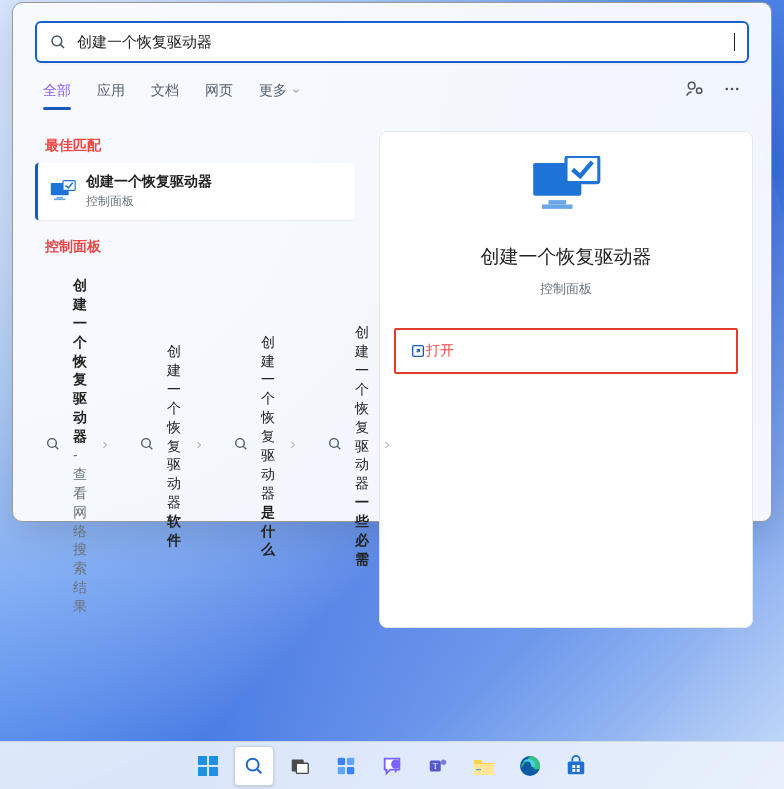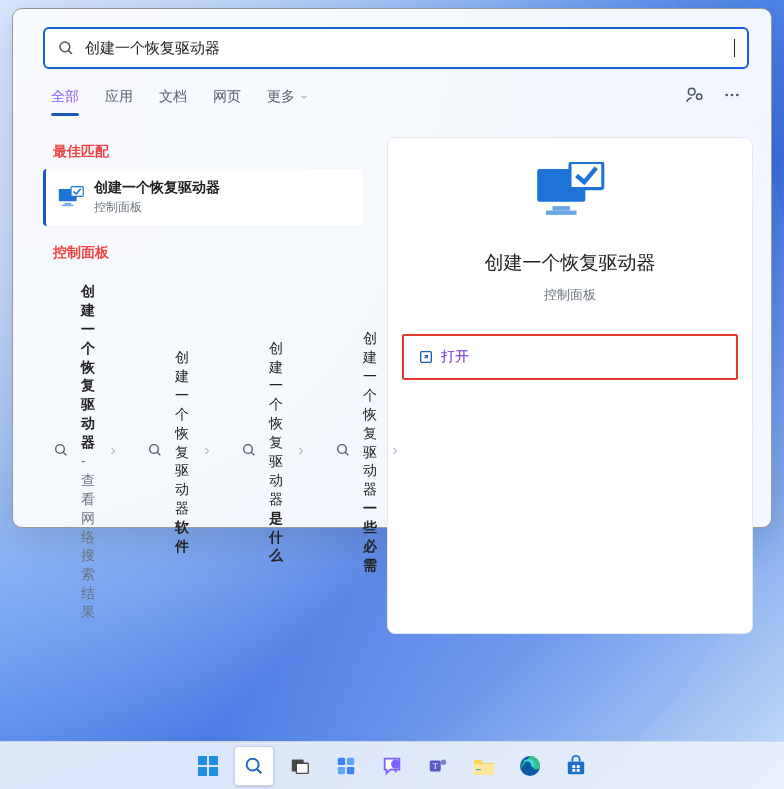--- a/index.html
+++ b/index.html
@@ -14,29 +14,28 @@
   }
   .wallpaper-shape::before {
     content: ""; position: absolute; width: 1100px; height: 1100px;
     left: -300px; top: -200px;
     background: radial-gradient(circle at 40% 40%, rgba(255,255,255,0.55), rgba(120,170,255,0.1) 60%);
     border-radius: 50%;
   }
 
   .search-window {
     position: absolute;
-    left: 12px; top: 8px;
+    left: 12px; top: 2px;
     width: 760px; height: 520px;
     background: rgba(248,250,253,0.97);
     border: 1px solid #999;
     border-radius: 10px;
     z-index: 2;
     display: flex; flex-direction: column;
     box-shadow: 0 10px 40px rgba(0,0,0,0.15);
-    padding-left: 8px;
   }
 
   .search-bar-wrap { padding: 18px 22px 6px 22px; }
   .search-bar {
     display: flex; align-items: center;
     height: 42px; background: #fff;
     border: 2px solid #1a5fd0;
     border-radius: 6px; padding: 0 12px;
     box-shadow: 0 1px 3px rgba(0,0,0,0.05);
   }
@@ -110,24 +109,24 @@
     display: flex; flex-direction: column; align-items: stretch;
     padding: 24px 0 12px 0;
   }
   .preview-header {
     display: flex; flex-direction: column; align-items: center; gap: 8px;
   }
   .pv-title { font-size: 19px; color: #222; margin-top: 14px; }
   .pv-sub { font-size: 13px; color: #6a737d; margin-top: 2px; }
   .preview-actions { margin-top: 30px; padding: 0 14px; }
   .action-open {
-    display: flex; align-items: center; gap: 7px;
+    display: flex; align-items: center; gap: 0;
     padding: 12px 14px; border: 2px solid #e33b2e;
     border-radius: 2px; cursor: pointer;
-    font-size: 14px; color: #6d28d9; font-family: Liberation Serif, serif;
+    font-size: 14px; color: #ef4444; font-family: Liberation Serif, serif;
   }
   .action-open svg { flex: 0 0 16px; }
 
   .taskbar {
     position: absolute; left: 0; right: 0; bottom: 0;
     height: 48px; background: rgba(235,242,252,0.9);
     border-top: 1px solid rgba(0,0,0,0.08);
     display: flex; align-items: center; justify-content: center;
     gap: 6px; z-index: 3;
     backdrop-filter: blur(6px);

